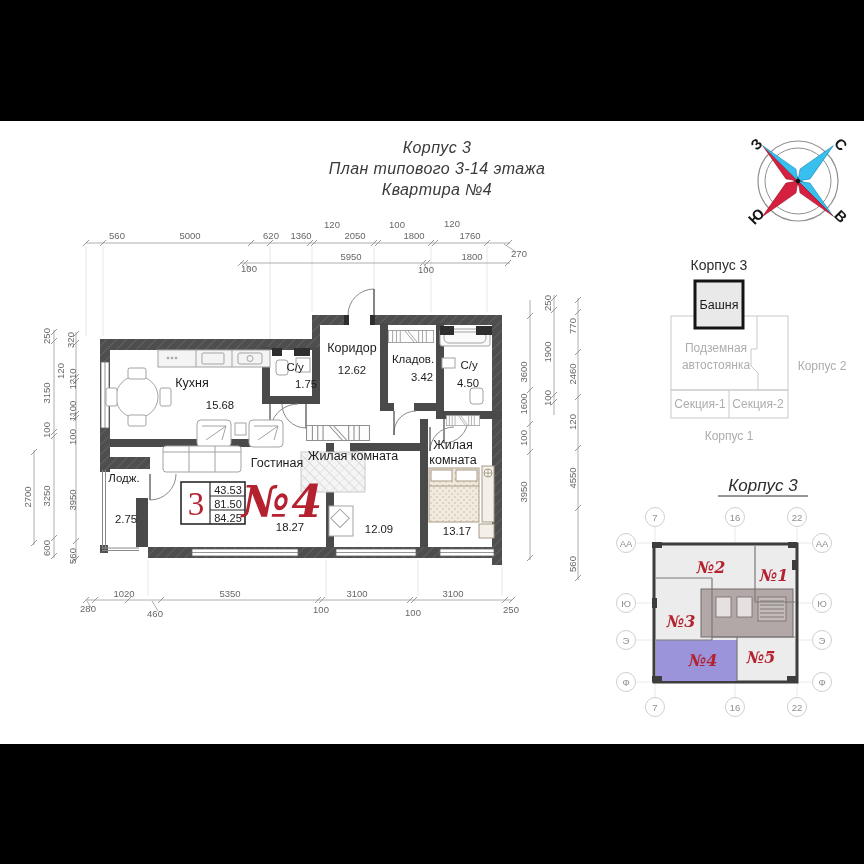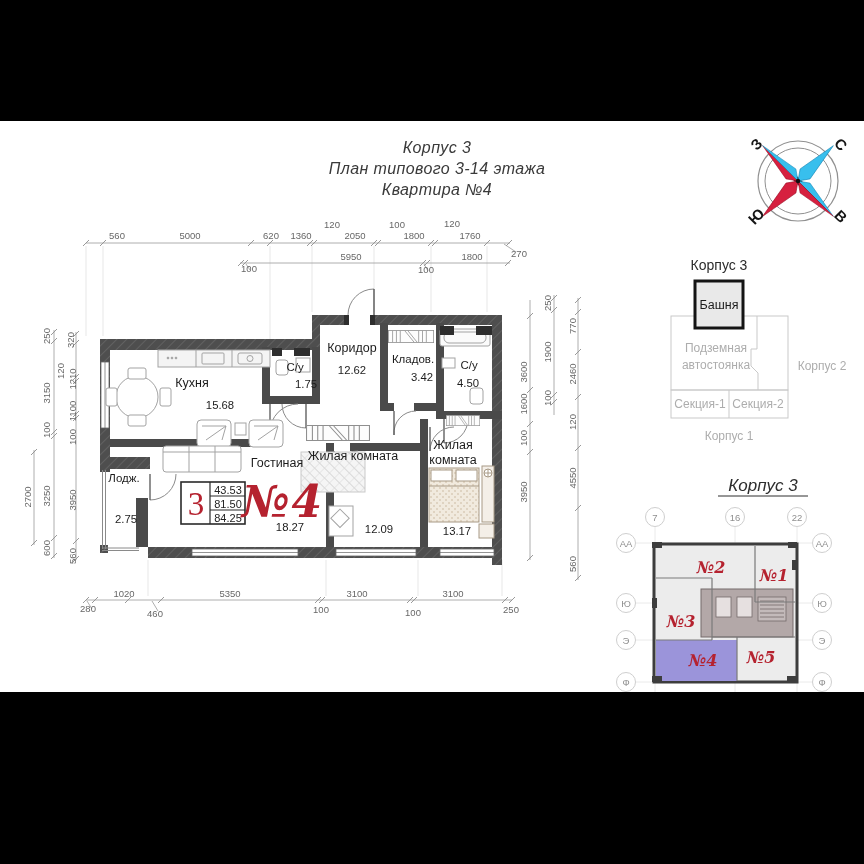--- a/index.html
+++ b/index.html
@@ -1,16 +1,16 @@
 <!DOCTYPE html>
 <html><head>
 <meta charset="utf-8">
 <style>
   html,body{margin:0;padding:0;background:#000;}
-  .page{position:relative;width:864px;height:692px;margin:0 auto;background:#000;}
+  .page{position:relative;width:864px;height:864px;margin:0 auto;background:#000;}
   svg{display:block;}
   svg text{font-family:"Liberation Sans",sans-serif;}
   .dim{font-size:9.5px;fill:#676767;text-anchor:middle;}
   .title-line{font-size:16px;fill:#3a3a3a;font-style:italic;letter-spacing:.4px;text-anchor:middle;}
   .room{font-size:12.5px;fill:#1c1c1c;text-anchor:middle;}
   .rs{font-size:11.5px;}
   .area{font-size:11.3px;fill:#1c1c1c;text-anchor:middle;}
   .gray{fill:#adadad;font-size:12px;text-anchor:middle;}
   .keyt{fill:#2b2b2b;font-size:14px;text-anchor:middle;}
   .axis{font-size:9.5px;fill:#8f8f8f;text-anchor:middle;}

